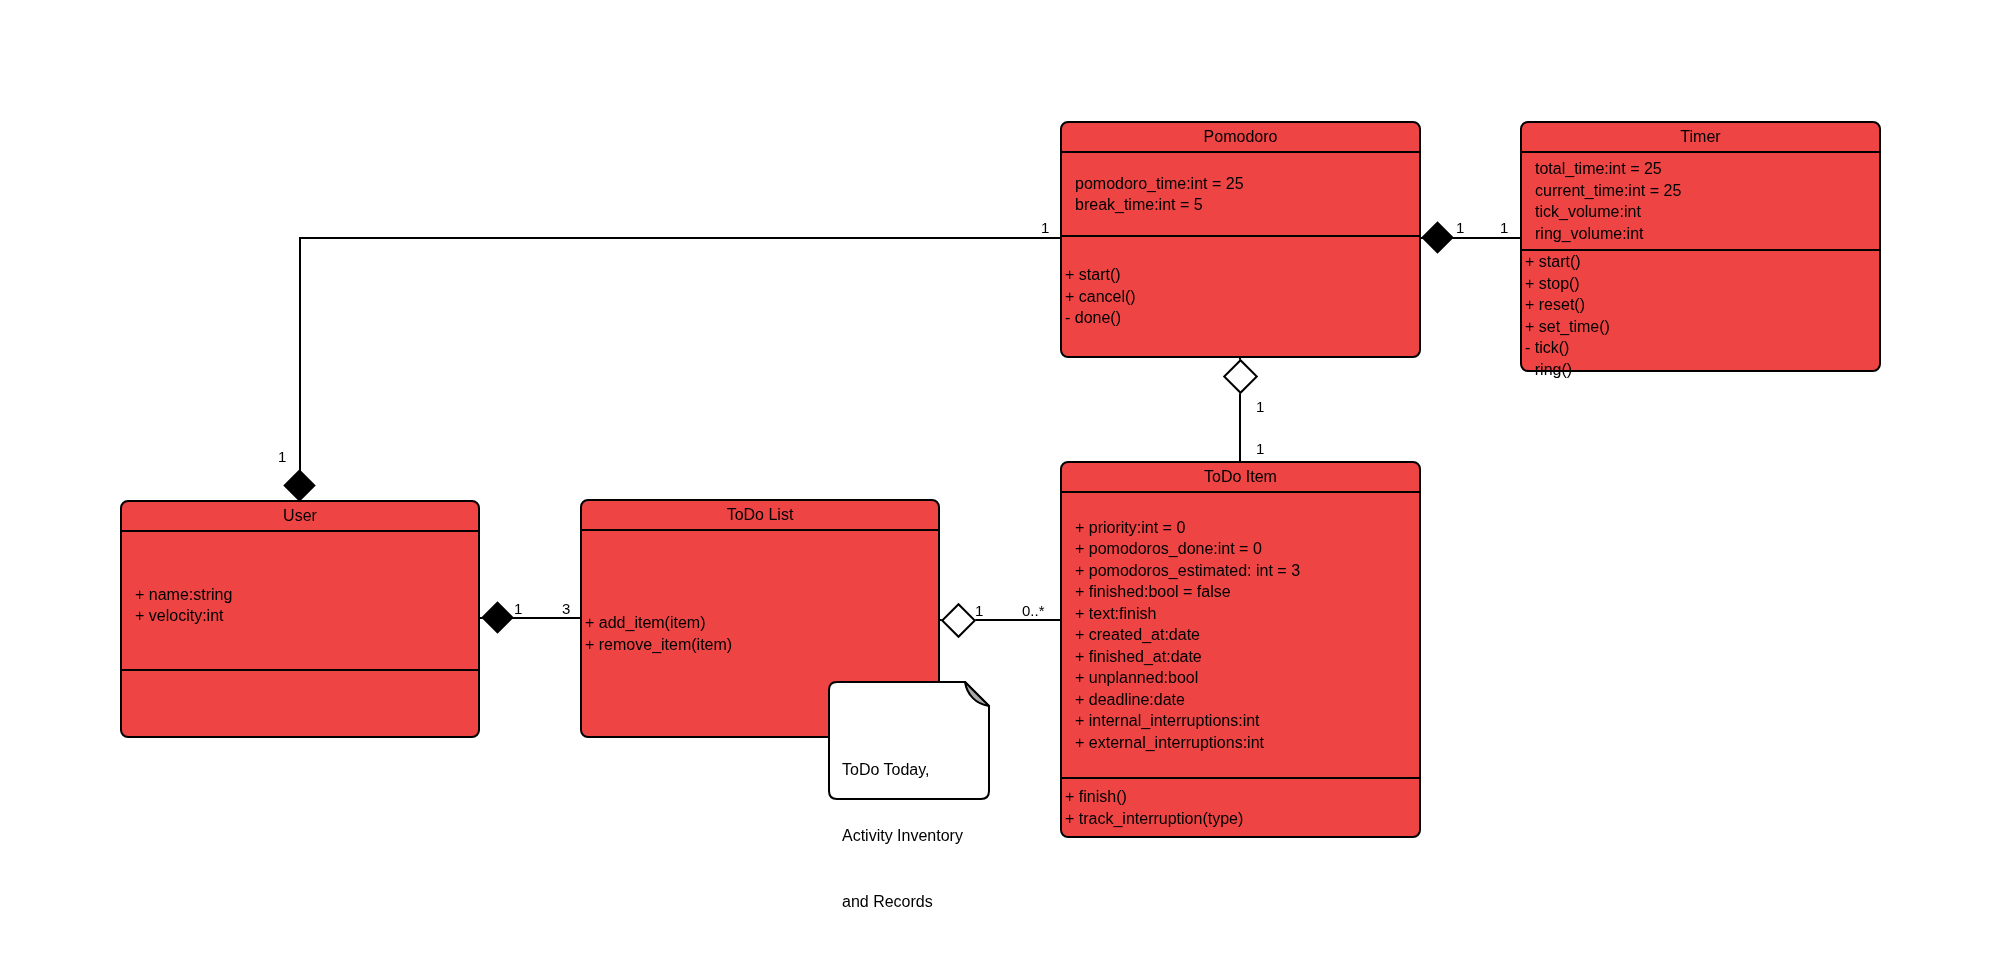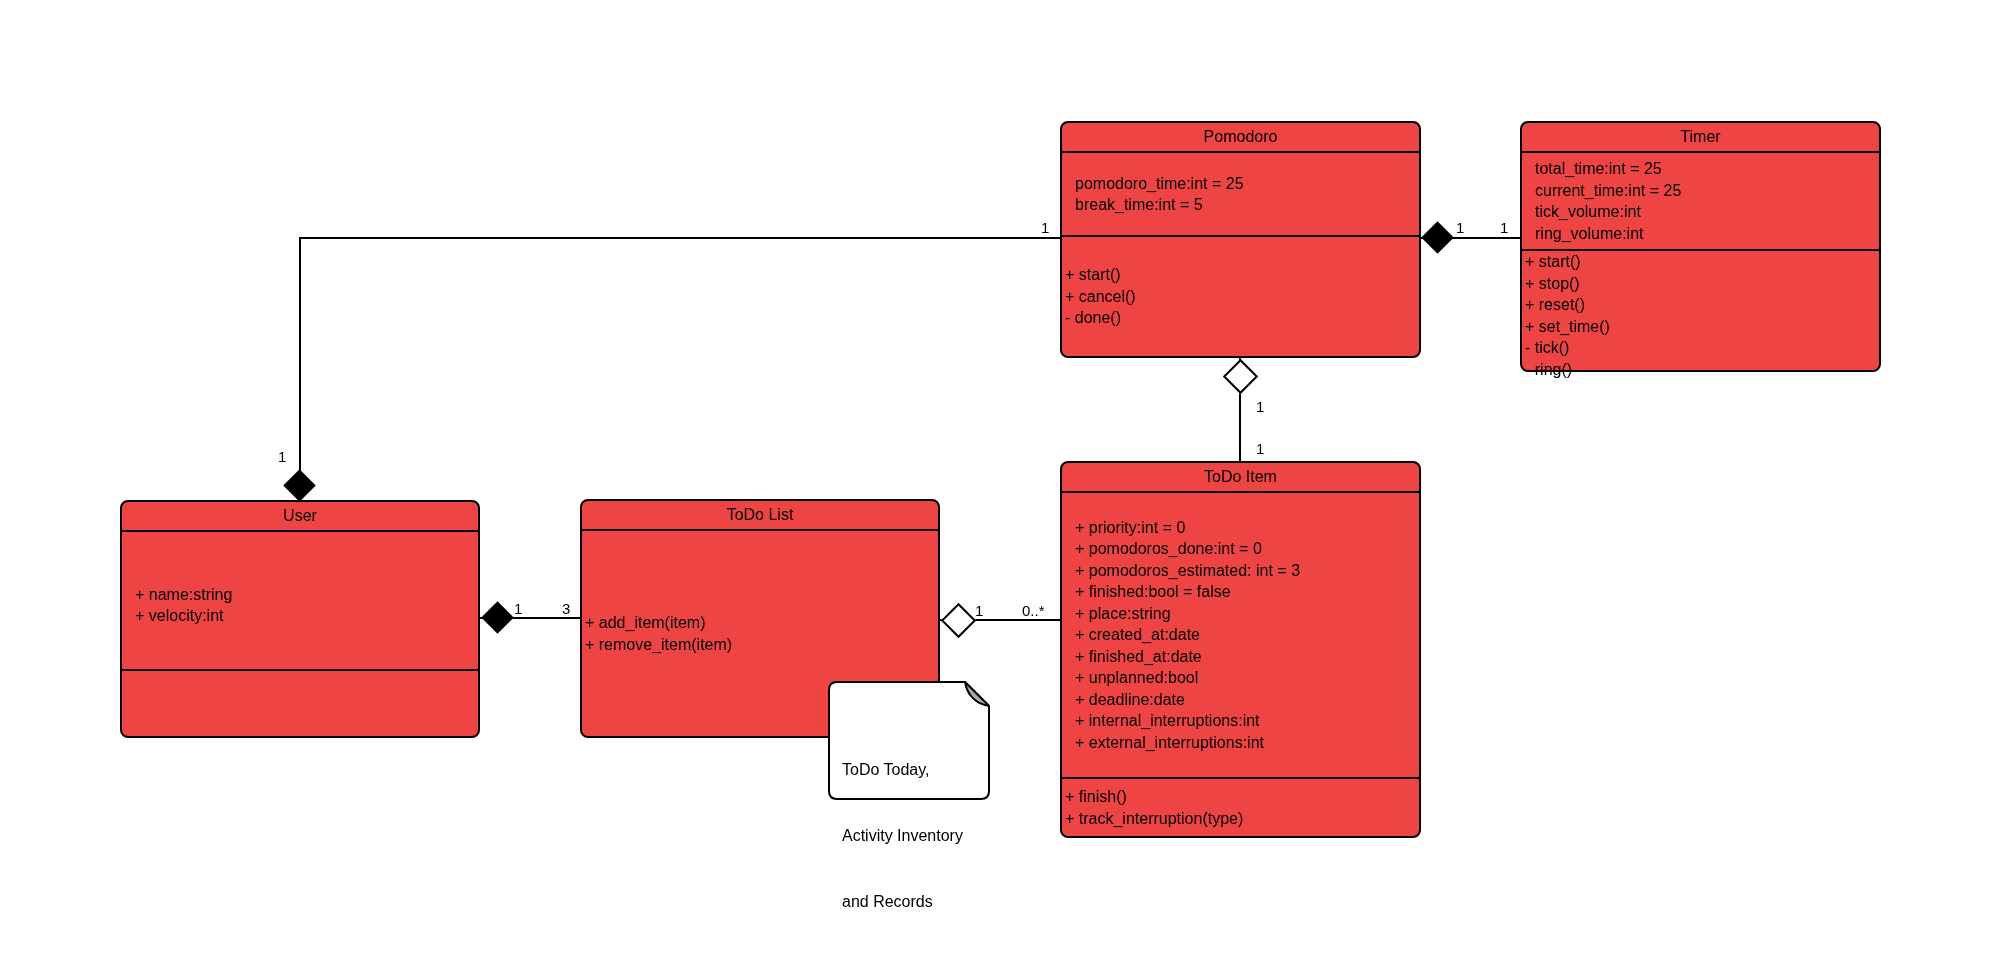--- a/index.html
+++ b/index.html
@@ -146,21 +146,21 @@
     </div>
   </div>
 
   <div class="uml-class" style="left:1060px; top:461px; width:361px; height:377px;">
     <div class="uml-title">ToDo Item</div>
     <div class="uml-attrs" style="height:284px;">
       <div class="uml-line">+ priority:int = 0</div>
       <div class="uml-line">+ pomodoros_done:int = 0</div>
       <div class="uml-line">+ pomodoros_estimated: int = 3</div>
       <div class="uml-line">+ finished:bool = false</div>
-      <div class="uml-line">+ place:string</div>
+      <div class="uml-line">+ text:finish</div>
       <div class="uml-line">+ created_at:date</div>
       <div class="uml-line">+ finished_at:date</div>
       <div class="uml-line">+ unplanned:bool</div>
       <div class="uml-line">+ deadline:date</div>
       <div class="uml-line">+ internal_interruptions:int</div>
       <div class="uml-line">+ external_interruptions:int</div>
     </div>
     <div class="uml-methods">
       <div class="uml-line">+ finish()</div>
       <div class="uml-line">+ track_interruption(type)</div>

